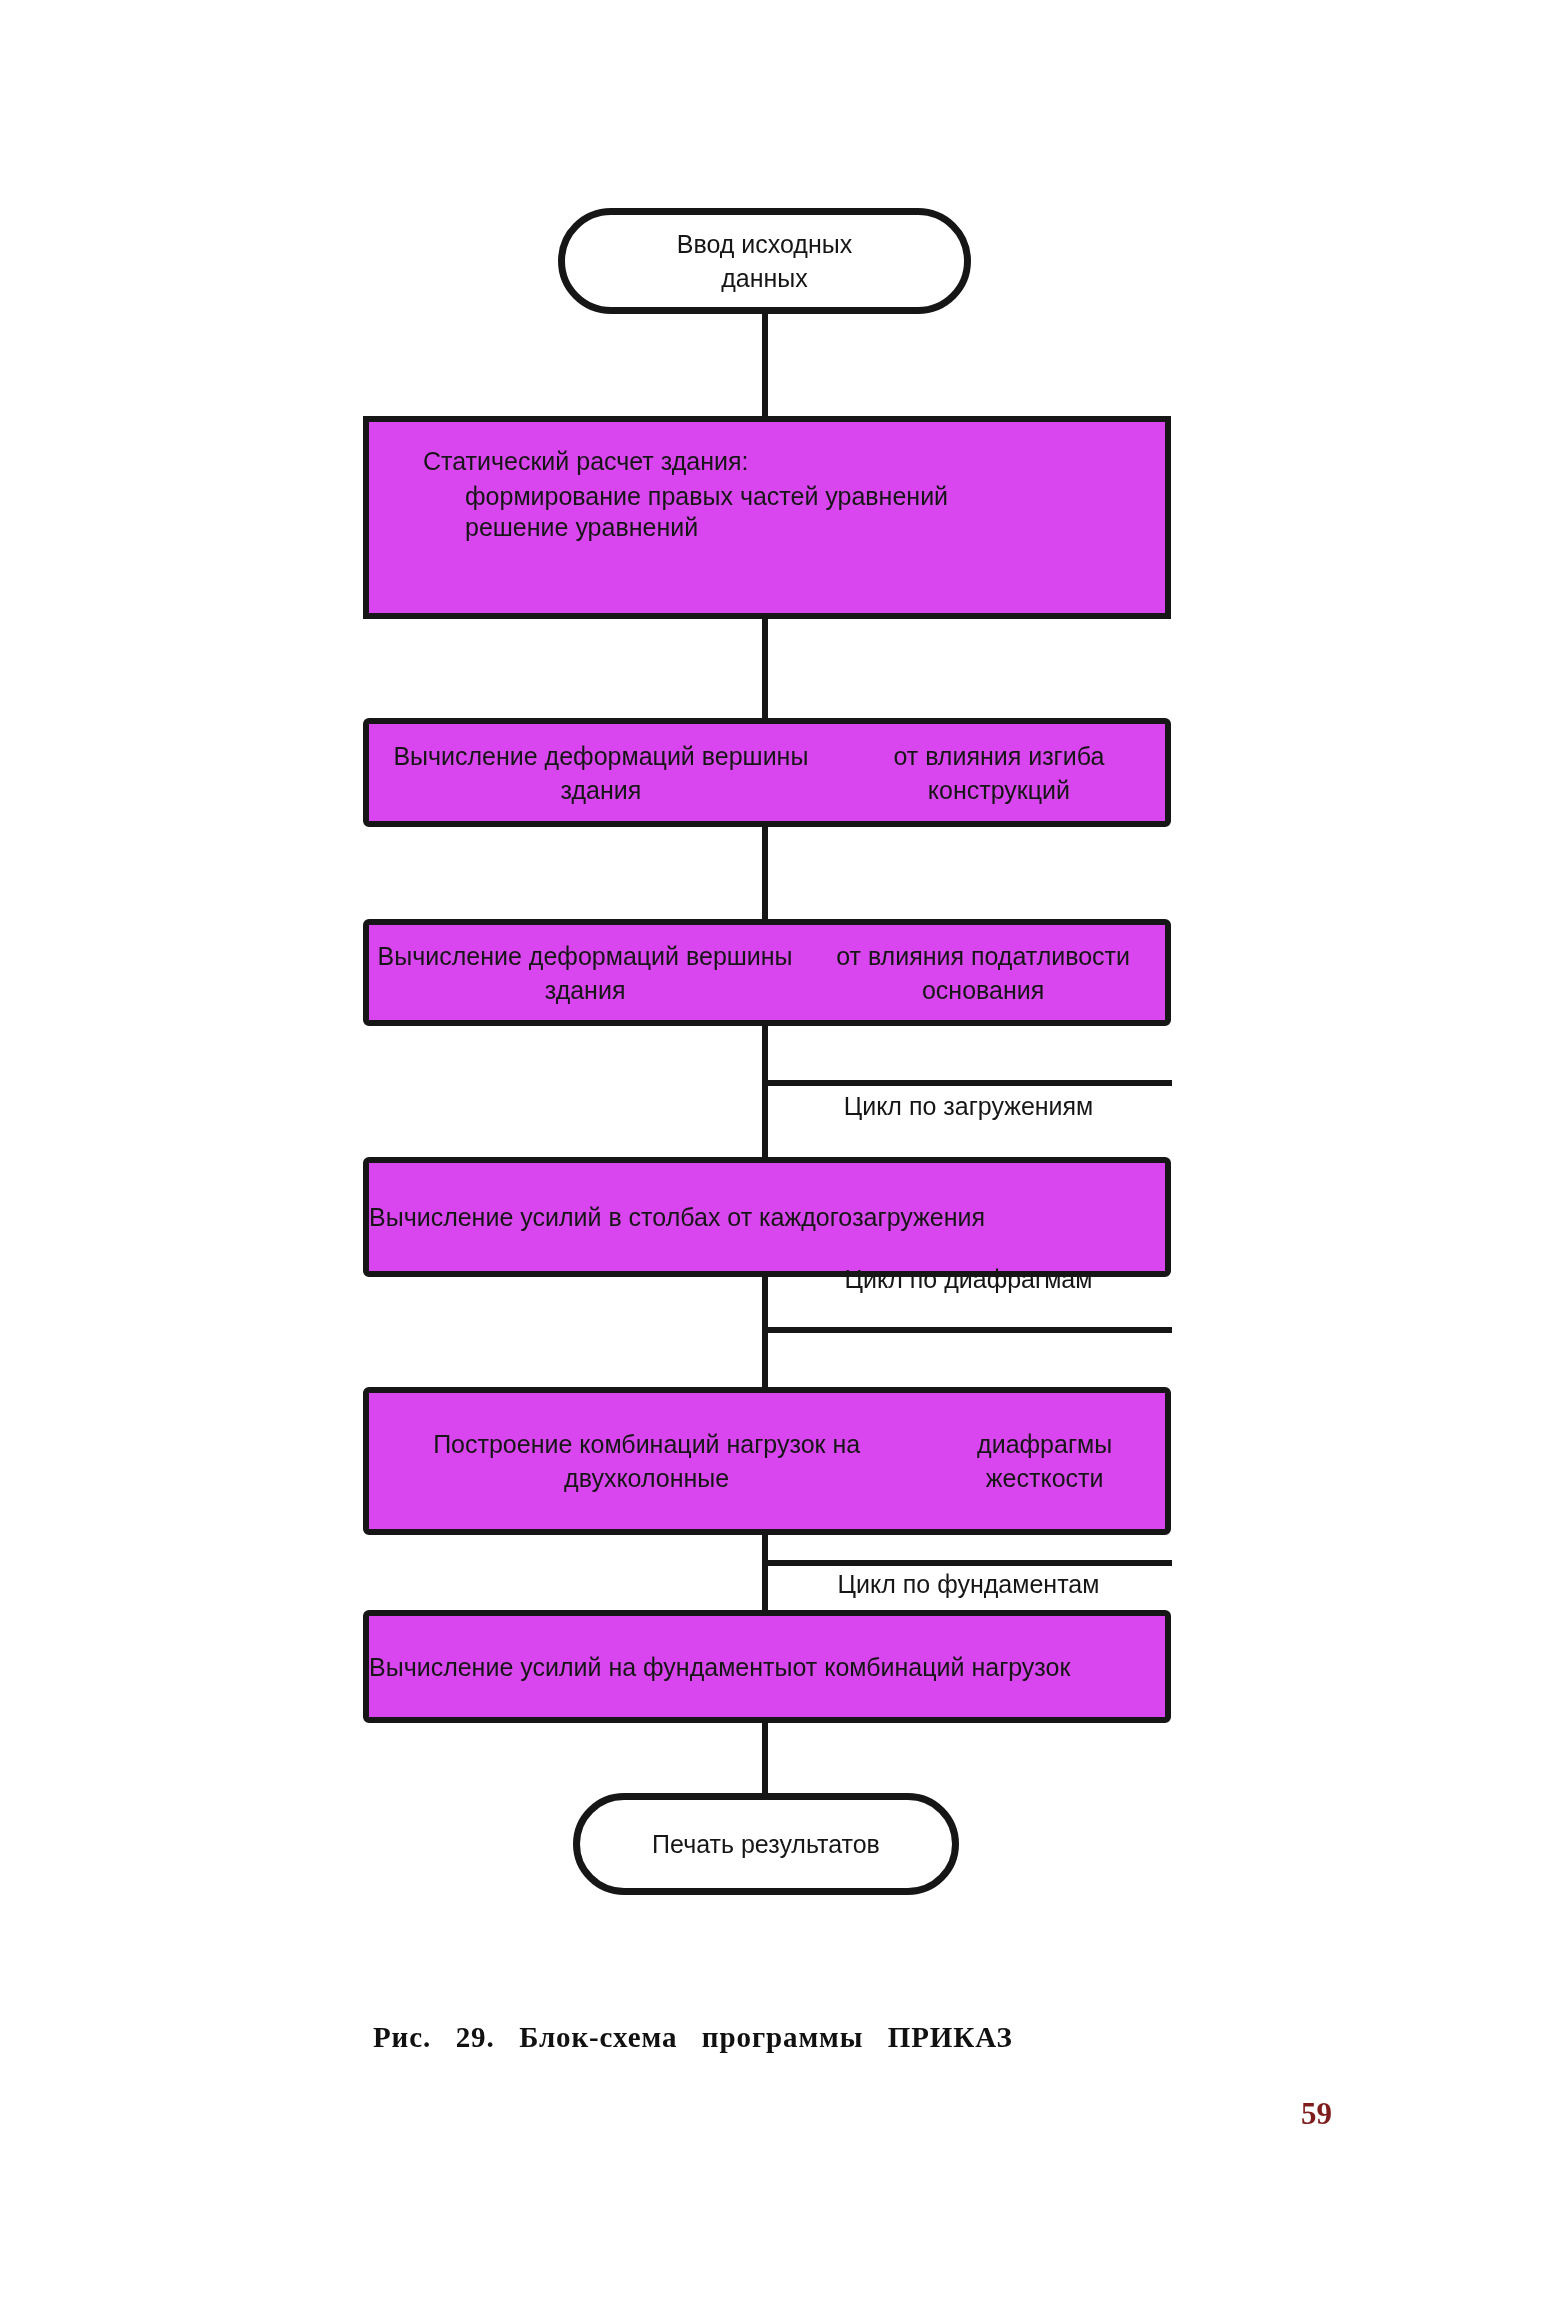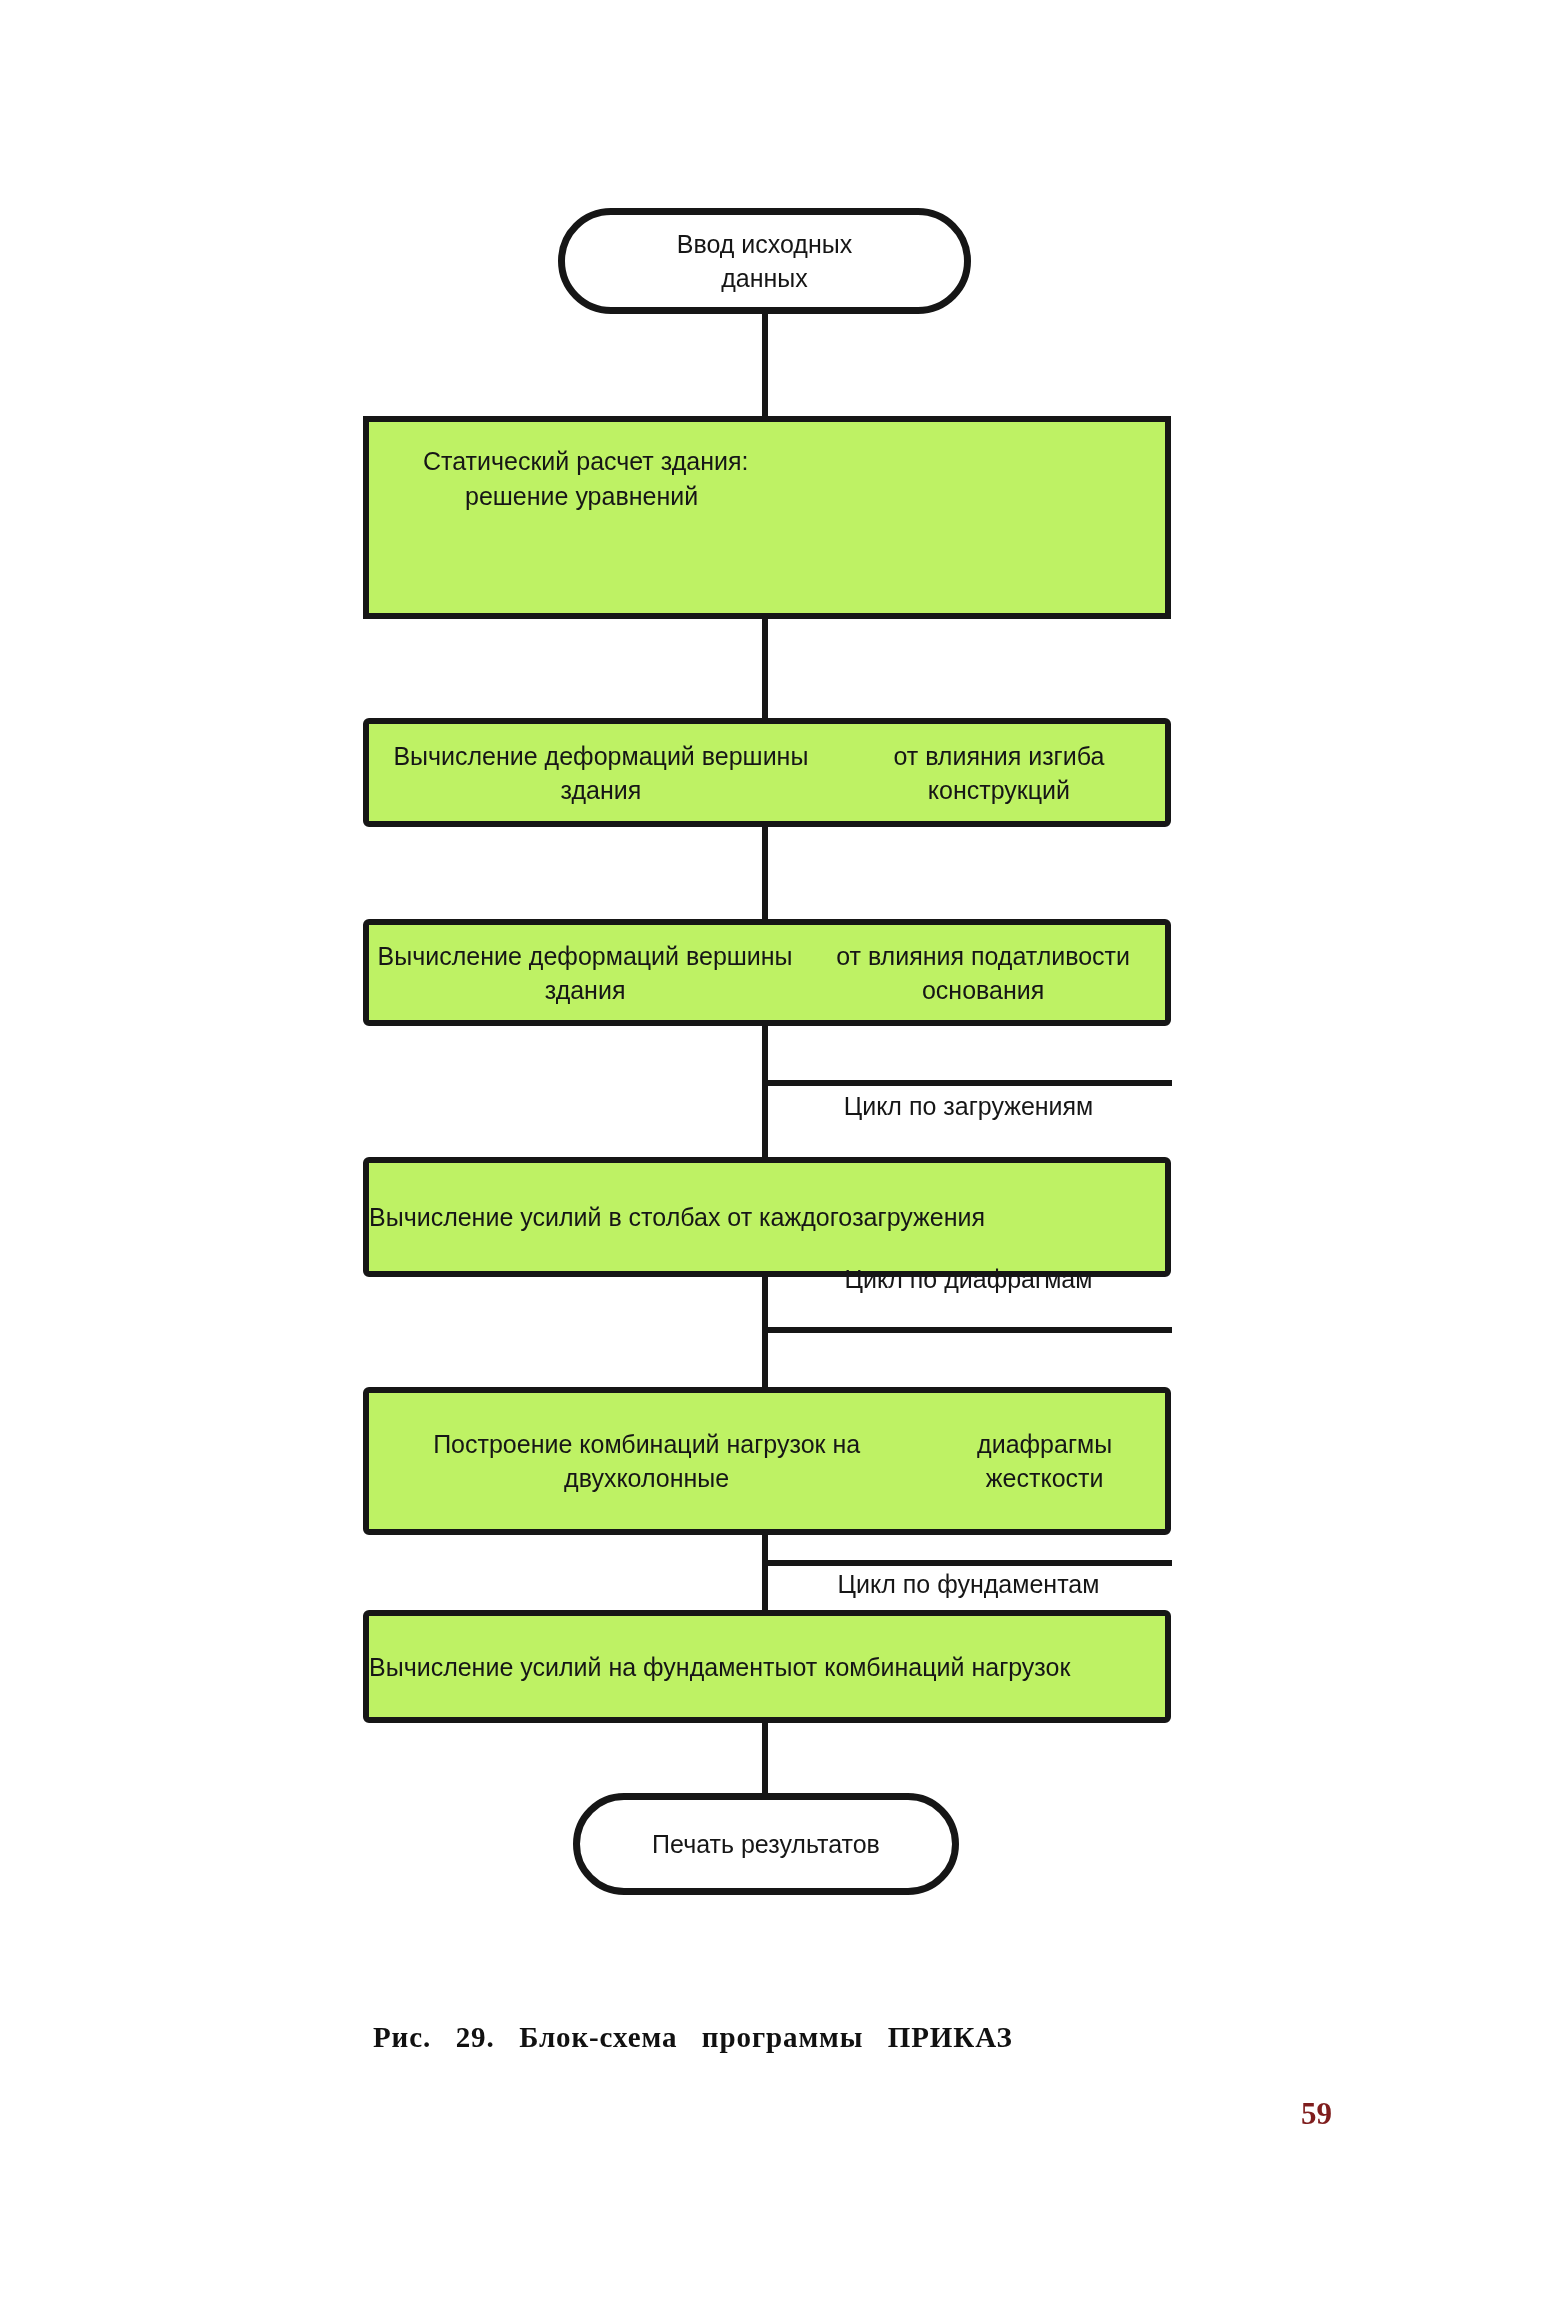--- a/index.html
+++ b/index.html
@@ -14,21 +14,21 @@
   
   .terminator {
     position:absolute; box-sizing:border-box; border:7.3px solid #161616;
     border-radius:913px; background:#fff;
     display:flex; flex-direction:column; align-items:center; justify-content:center;
     text-align:center; font-size:25px; line-height:34px;
   }
   
   .pbox {
     position:absolute; left:363px; width:808px; box-sizing:border-box;
-    border:6.4px solid #161616; background:#bef264; font-size:25px; line-height:34px;
+    border:6.4px solid #161616; background:#d946ef; font-size:25px; line-height:34px;
   }
   .centered {
     display:flex; align-items:center; justify-content:flex-start;
     text-align:center;
     border-radius:6px;
   }
   .box-static { padding:24px 22px 0 54px; line-height:31px; }
   .b2title { margin-bottom:3.7px; }
   .b2item  { padding-left:42px; }
   .looplabel {
@@ -63,20 +63,21 @@
   <div class="loopline" style="top:1327px"></div>
   <div class="loopline" style="top:1560px"></div>
 
   <div class="terminator" style="left:558px;top:208px;width:413px;height:106px">
     <div>Ввод исходных</div>
     <div>данных</div>
   </div>
 
   <div class="pbox box-static" style="top:416px;height:203px">
     <div class="b2title">Статический расчет здания:</div>
+    <div class="b2item">формирование правых частей уравнений</div>
     <div class="b2item">решение уравнений</div>
   </div>
 
   <div class="pbox centered" style="top:718px;height:109px">
     <div>Вычисление деформаций вершины здания</div>
     <div>от влияния изгиба конструкций</div>
   </div>
 
   <div class="pbox centered" style="top:919px;height:107px">
     <div>Вычисление деформаций вершины здания</div>

